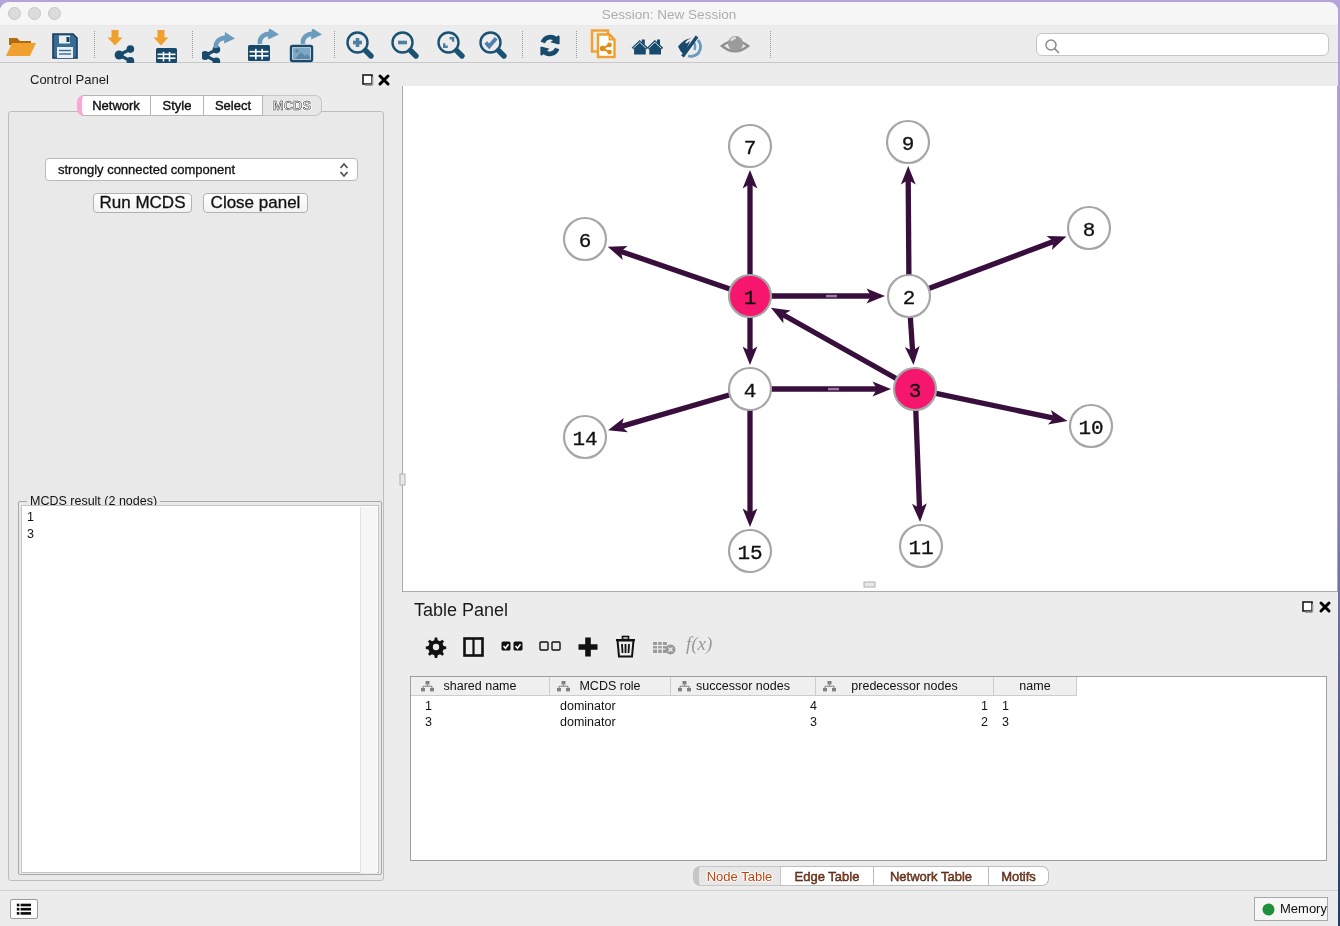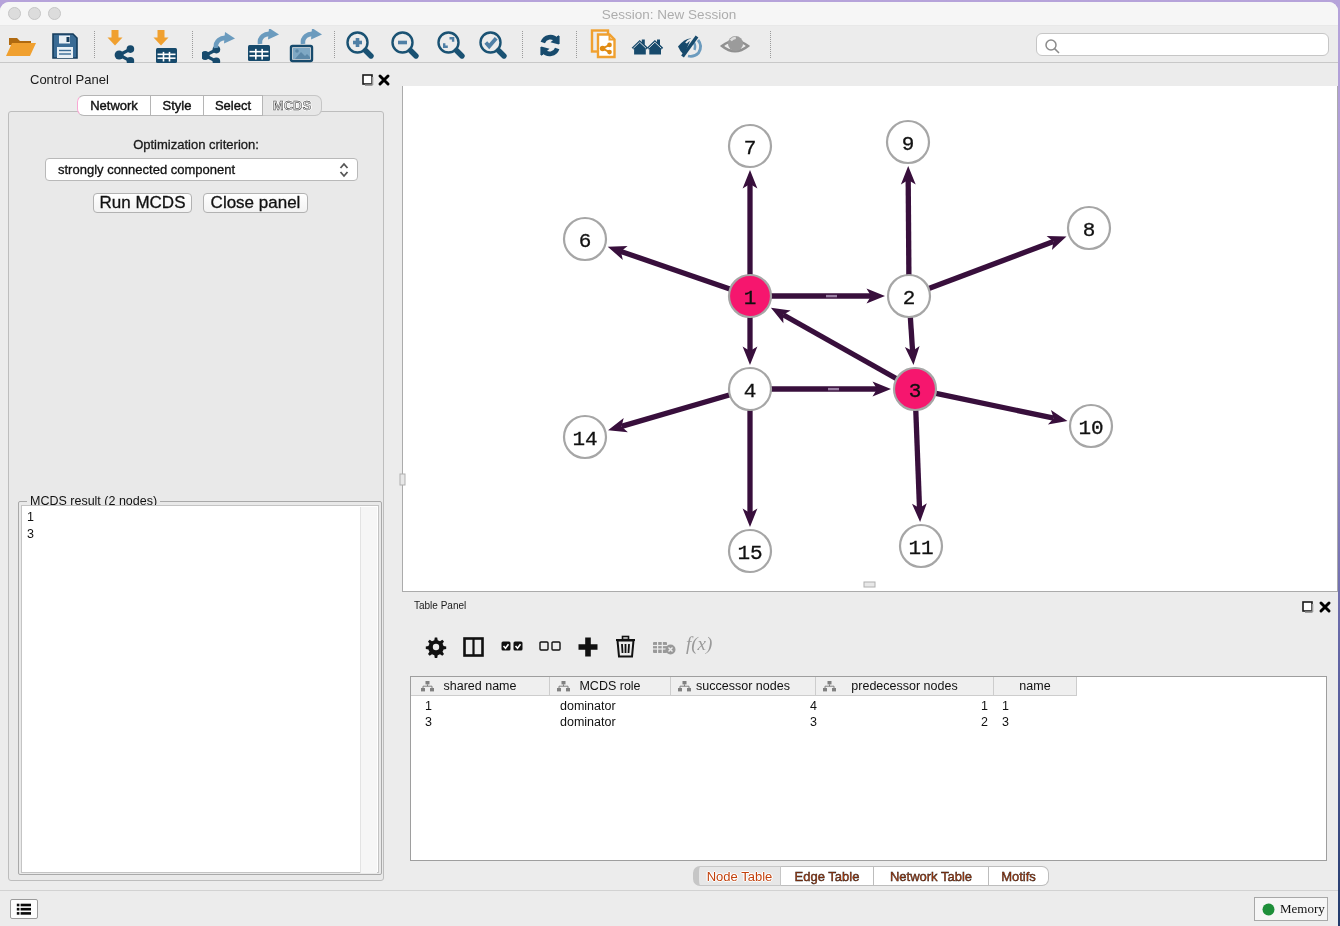--- a/index.html
+++ b/index.html
@@ -10,37 +10,37 @@
   #titlebar { position:absolute; left:0; top:2px; width:1338px; height:24px; background:#f6f6f6; border-bottom:1px solid #e8e8e8; border-radius:9px 9px 0 0; }
   .tl { position:absolute; top:5px; width:13px; height:13px; border-radius:50%; background:#dcdcdc; border:1px solid #c6c6c6; }
   #title { position:absolute; top:5px; left:0; width:1338px; text-align:center; font-size:13.5px; color:#adadad; }
   #toolbar { position:absolute; left:0; top:26px; width:1338px; height:37px; background:#ececec; border-bottom:1px solid #c8c8c8; }
   .sep { position:absolute; top:31px; height:27px; width:0; border-left:1px dotted #9a9a9a; }
   .tbi { position:absolute; }
   #search { position:absolute; left:1036px; top:33px; width:293px; height:23px; background:#fff; border:1px solid #c6c6c6; border-radius:6px; }
   #cp-title { position:absolute; left:30px; top:72px; font-size:13px; color:#1a1a1a; }
   .tabs { position:absolute; z-index:5; }
   .tab { position:absolute; height:21px; background:#fff; border:1px solid #b5b5b5; border-left:none; font-size:13px; color:#111; text-align:center; line-height:20px; -webkit-text-stroke:0.4px #111; }
-  .tab.first { border-left:1px solid #f9a8d4; border-radius:7px 0 0 7px; }
+  .tab.first { border-left:5px solid #f9a8d4; border-radius:7px 0 0 7px; }
   .tab.last { border-radius:0 7px 7px 0;font-weight:bold; }
   .tab.sel { background:#e7e7e7; border-color:#c6c6c6; color:#e3e3e3; text-shadow:0 1.2px 0 #fff, 1.2px 0 0 #fff, -1.2px 0 0 #fff, 0 -1.2px 0 #fff; }
   #cp-body { position:absolute; left:8px; top:111px; width:376px; height:770px; background:#e9e9e9; border:1px solid #bdbdbd; border-radius:3px; }
   #opt-label { position:absolute; left:0; top:25px; width:374px; text-align:center; font-size:13px; color:#1a1a1a; -webkit-text-stroke:0.3px #1a1a1a; }
   #dropdown { position:absolute; left:36px; top:46px; width:313px; height:23px; background:#fff; border:1px solid #b9b9b9; border-radius:4px; font-size:13px; color:#111; line-height:21px; padding-left:12px; -webkit-text-stroke:0.3px #111; }
   .btn { position:absolute; top:81px; height:20px; background:linear-gradient(180deg,#ffffff,#f2f2f2); border:1px solid #b2b2b2; border-radius:4px; font-size:17px; color:#111; text-align:center; line-height:18px; -webkit-text-stroke:0.3px #111; }
   #fieldset { position:absolute; left:9px; top:389px; width:364px; height:374px; border:1px solid #a9a9a9; border-radius:2px; }
   #fs-legend { position:absolute; left:8px; top:-8px; background:#e9e9e9; padding:0 3px; font-size:12.5px; color:#111; }
   #fs-inner { position:absolute; left:2px; top:3px; width:358px; height:368px; background:#fff; border:1px solid #c4c4c4; font-size:12.5px; color:#111; line-height:16.5px; padding:3px 0 0 5px; }
   #fs-scroll { position:absolute; right:1px; top:1px; width:17px; height:366px; background:#f6f6f6; border-left:1px solid #e3e3e3; }
   #net { position:absolute; left:402px; top:63px; width:936px; height:530px; }
   #net-tb { position:absolute; left:0; top:0; width:936px; height:23px; background:linear-gradient(180deg,#f4f4f4,#d8d8d8); border:1px solid #a5a5a5; border-bottom:1px solid #9a9a9a; }
   .mac { position:absolute; top:5px; width:12.5px; height:12.5px; border-radius:50%; }
   #net-title { position:absolute; left:0; top:4px; width:936px; text-align:center; font-size:13px; color:#222; letter-spacing:.8px; -webkit-text-stroke:0.35px #222; }
   #net-body { position:absolute; left:0; top:23px; width:936px; height:506px; background:#fff; border:1px solid #ababab; border-top:none; }
-  #tp-title { position:absolute; left:414px; top:600px; font-size:10px; color:#1a1a1a; }
+  #tp-title { position:absolute; left:414px; top:600px; font-size:18px; color:#1a1a1a; }
   #tbl { position:absolute; left:410px; top:676px; width:917px; height:185px; background:#fff; border:1px solid #9e9e9e; }
   .th { position:absolute; top:0; height:19px; background:#efefef; border-right:1px solid #cdcdcd; border-bottom:1px solid #cdcdcd; font-size:12.5px; color:#111; text-align:center; line-height:18px; }
   .td { position:absolute; font-size:12.5px; color:#111; height:16px; line-height:16px; }
   .btab { position:absolute; top:866px; height:20px; background:#fff; border:1px solid #bdbdbd; border-left:none; font-size:13px; color:#c2410c; text-align:center; line-height:19px; -webkit-text-stroke:0.4px #111; }
   #statusbar { position:absolute; left:0; top:890px; width:1338px; height:36px; border-top:1px solid #d2d2d2; background:#ececec; }
 </style>
 </head>
 <body>
 <div id="win"></div>
 <div id="titlebar">
@@ -189,21 +189,20 @@
   <svg class="abs" style="left:377px;top:73px" width="14" height="14">
     <path d="M3,3 L11,11 M11,3 L3,11" stroke="#000" stroke-width="3" stroke-linecap="round"></path>
   </svg>
   <div class="tabs" style="left:77px;top:95px;width:245px">
     <div class="tab first" style="left:0;width:74px">Network</div>
     <div class="tab" style="left:74px;width:53px">Style</div>
     <div class="tab" style="left:127px;width:59px">Select</div>
     <div class="tab last sel" style="left:186px;width:59px">MCDS</div>
   </div>
   <div id="cp-body">
-    <div id="opt-label">Optimization criterion:</div>
     <div id="dropdown">strongly connected component
       <svg style="position:absolute;right:7px;top:3px" width="12" height="16">
         <path d="M2.5,6 L6,2 L9.5,6" fill="none" stroke="#555" stroke-width="1.8"></path>
         <path d="M2.5,10 L6,14 L9.5,10" fill="none" stroke="#555" stroke-width="1.8"></path>
       </svg>
     </div>
     <div class="btn" style="left:84px;width:99px">Run MCDS</div>
     <div class="btn" style="left:194px;width:105px">Close panel</div>
     <div id="fieldset">
       <div id="fs-legend">MCDS result (2 nodes)</div>
@@ -388,13 +387,13 @@
     <g fill="#0a0a0a">
       <rect x="0.8" y="1.7" width="2.6" height="2.6"></rect>
       <rect x="0.8" y="5.9" width="2.6" height="2.6"></rect>
       <rect x="0.8" y="10.1" width="2.6" height="2.6"></rect>
     </g>
   </svg>
 <div class="abs" style="left:1254px;top:897px;width:74px;height:24px;background:#f6f6f6;border:1px solid #a8a8a8;"></div>
 <svg class="abs" style="left:1262px;top:903px" width="13" height="13">
     <circle cx="6.5" cy="6.5" r="6" fill="#1e8f3a"></circle>
   </svg>
-<div class="abs" style="left:1280px;top:901px;font-size:13px;color:#111;font-family:Liberation Serif, serif;">Memory</div>
+<div class="abs" style="left:1280px;top:901px;font-size:13px;color:#111;">Memory</div>
 
 </body></html>

